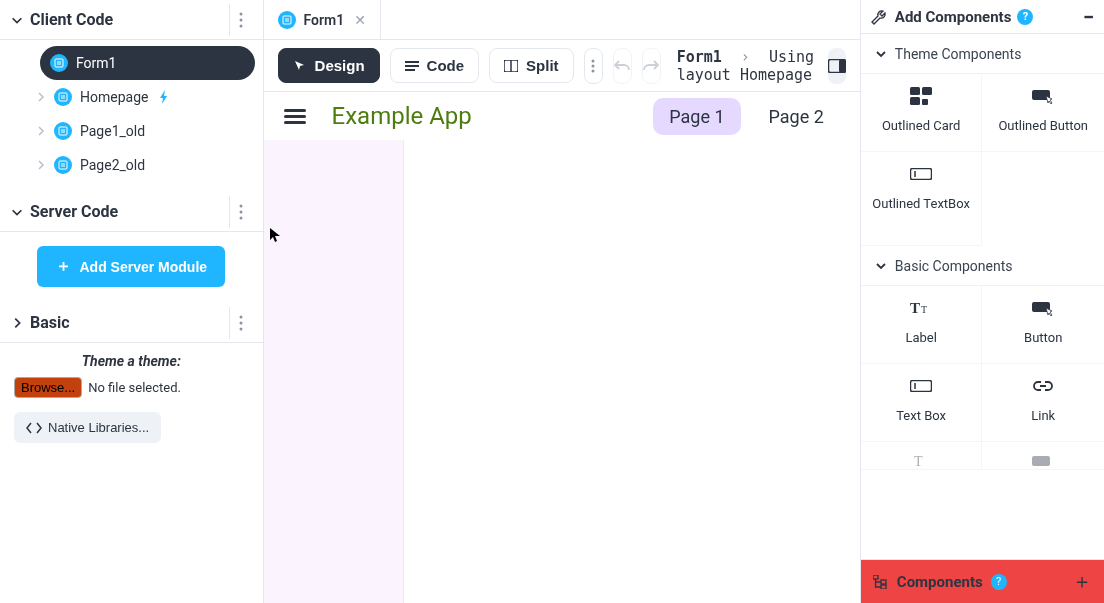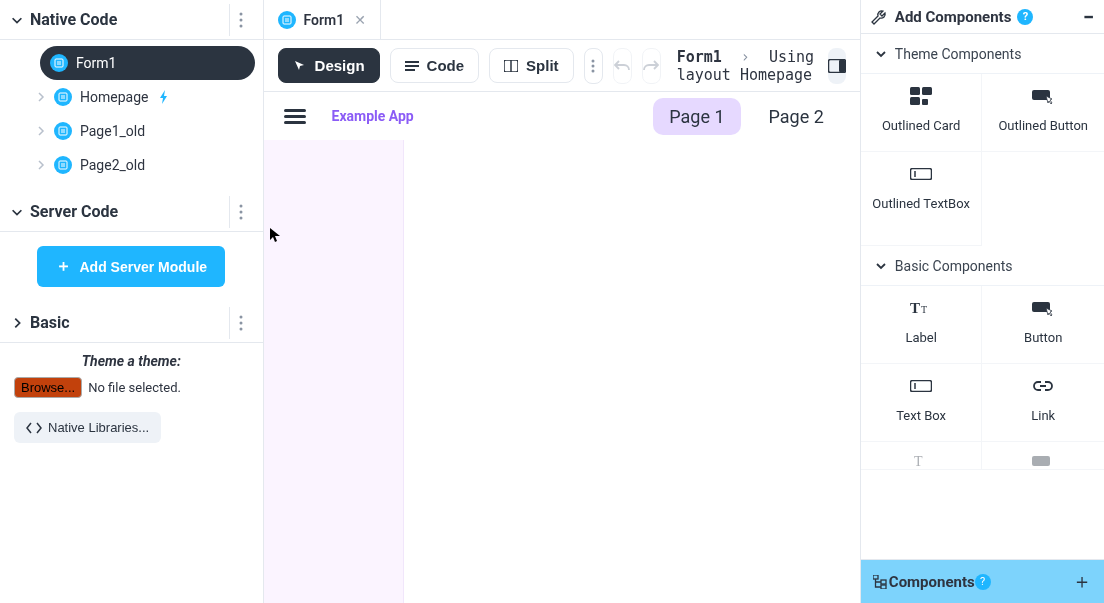--- a/index.html
+++ b/index.html
@@ -116,21 +116,21 @@
     margin-left:auto; width:36px; height:36px; border-radius:8px;
     background:#eef2f7; display:flex; align-items:center; justify-content:center; cursor:pointer;
   }
 
   .canvas { flex:1; position:relative; background:#fff; }
   .canvas-header {
     height:48px; display:flex; align-items:center; padding:0 20px;
   }
   .ham { width:22px; display:flex; flex-direction:column; gap:3px; margin-right:26px;}
   .ham span{ height:3px; background:#2b3440; border-radius:2px;}
-  .app-title { font-size:14px; font-weight:700; color:#8b5cf6;}
+  .app-title { font-size:24px; font-weight:400; color:#4d7c0f;}
   .pages { margin-left:auto; display:flex; gap:12px; align-items:center;}
   .page-pill { padding:8px 16px; border-radius:10px; font-size:18px; color:#2b3440; cursor:pointer;}
   .page-pill.active { background:#e6d9ff; }
   .canvas-body { position:absolute; top:48px; bottom:0; left:0; right:0; display:flex;}
   .left-strip { width:140px; background:#fbf4ff; border-right:1px solid #f1e6fb;}
   .cursor-dot {
     position:absolute; top:88px; left:6px; width:10px; height:14px;
   }
 
   
@@ -152,40 +152,40 @@
   .comp-grid { display:grid; grid-template-columns:1fr 1fr; }
   .comp-cell {
     height:78px; display:flex; flex-direction:column; align-items:center; justify-content:flex-start;
     gap:10px; cursor:grab; padding-top:10px; border-bottom:1px solid #f3f5f8;
   }
   .comp-cell:nth-child(odd){ border-right:1px solid #f3f5f8;}
   .comp-icon { height:24px; display:flex; align-items:center; justify-content:center; color:#2b3440;}
   .comp-label { font-size:13px; text-align:center; color:#2b3440;}
   .right-scroll { flex:1; overflow:auto; }
   .right-bottom {
-    height:44px; border-top:1px solid #e4e8ee; background:#7dd3fc;
-    display:flex; align-items:center; padding:0 12px; gap:0;
+    height:44px; border-top:1px solid #e4e8ee; background:#ef4444;
+    display:flex; align-items:center; padding:0 12px; gap:8px;
   }
   .right-bottom .plus { margin-left:auto; font-size:20px; cursor:pointer; color:#2b3440;}
 
   svg { display:block; }
 </style>
 </head>
 <body>
 
 <div class="app">
 
   <div class="sidebar">
 
     <div class="sec-header">
       <div class="sec-left">
         <svg class="chev" viewBox="0 0 16 16">
             <path d="M3 6l5 5 5-5" fill="none" stroke="#2b3440" stroke-width="2"></path>
           </svg>
-        <span class="sec-title">Native Code</span>
+        <span class="sec-title">Client Code</span>
       </div>
       <div class="kebab">
         <svg width="4" height="16" viewBox="0 0 4 16">
             <circle cx="2" cy="2" r="1.5" fill="#8a94a3"></circle>
             <circle cx="2" cy="8" r="1.5" fill="#8a94a3"></circle>
             <circle cx="2" cy="14" r="1.5" fill="#8a94a3"></circle>
           </svg>
       </div>
     </div>
 

